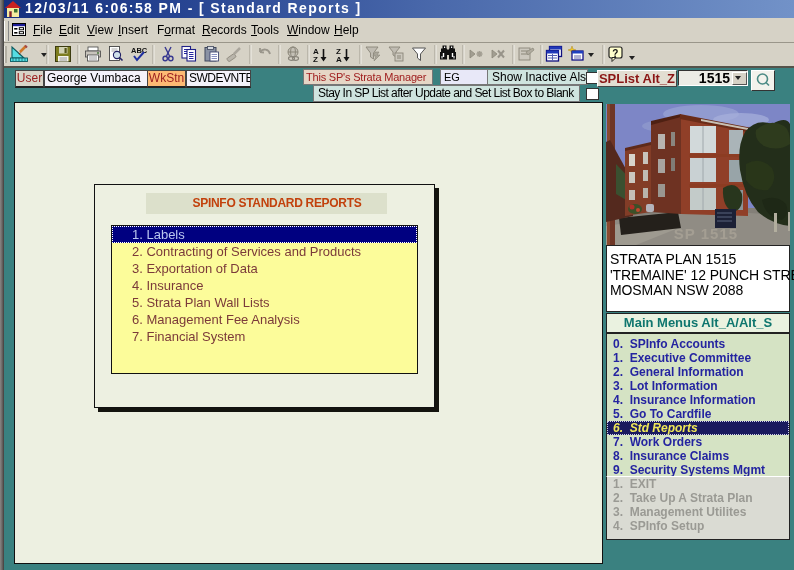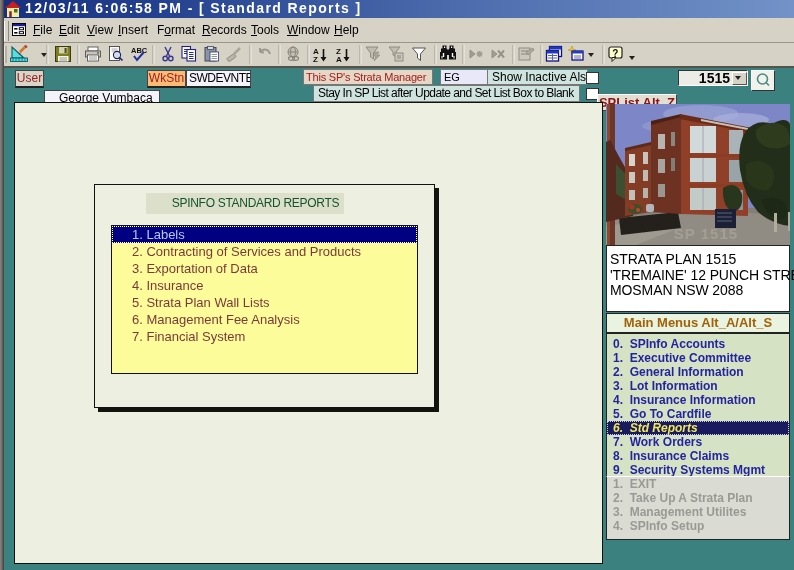--- a/index.html
+++ b/index.html
@@ -15,29 +15,29 @@
 .mn{text-decoration:underline;}
 
 #toolbar{left:0;top:43px;width:794px;height:23px;background:#d6d2c6;border-bottom:2px solid #55524a;}
 
 #infoband{left:0;top:0;width:794px;height:570px;}
 .fld{position:absolute;font-size:12px;}
 
 #content{left:14px;top:102px;width:587px;height:460px;background:#edf0e1;border:1px solid #111;}
 
 #dialog{left:79px;top:81px;width:339px;height:222px;background:#edf0e1;border:1px solid #111;box-shadow:4px 4px 0 #14140e;}
-#dlgtitle{left:51px;top:8px;width:198px;text-indent:21px;letter-spacing:-0.3px;height:21px;background:#dce0cb;color:#14532d;font-weight:normal;font-size:12px;text-align:center;line-height:21px;}
+#dlgtitle{left:51px;top:8px;width:241px;text-indent:21px;letter-spacing:-0.3px;height:21px;background:#dce0cb;color:#c2410c;font-weight:bold;font-size:12px;text-align:center;line-height:21px;}
 #listbox{left:16px;top:40px;width:305px;height:147px;background:#fcfc9a;border:1px solid #111;font-size:13px;color:#7b3a3a;}
 .li{height:17px;line-height:17px;padding-left:20px;white-space:nowrap;}
 .lisel{background:#000080;color:#b9c6ef;outline:1px dotted #fff;outline-offset:-1px;}
 
 #rpanel{left:606px;top:104px;width:184px;height:436px;}
 #photo{left:0px;top:0px;width:184px;height:141px;}
 #addrbox{left:0px;top:141px;width:182px;height:65px;background:#fff;border:1px solid #222;color:#000;font-size:12px;}
-#mmheader{left:0px;top:209px;width:182px;height:18px;background:#eaf2e0;border:1px solid #222;color:#a16207;font-weight:bold;font-size:13px;text-align:center;line-height:17px;}
+#mmheader{left:0px;top:209px;width:182px;height:18px;background:#eaf2e0;border:1px solid #222;color:#0f766e;font-weight:bold;font-size:13px;text-align:center;line-height:17px;}
 #mmlist{left:0px;top:229px;width:182px;height:140px;padding-top:3px;background:#d5e3c4;border:1px solid #222;color:#2424a0;font-weight:bold;font-size:12px;}
 .mi{height:14px;line-height:14px;padding-left:6px;white-space:nowrap;}
 .misel{background:#1a1a5e;color:#f0e858;outline:1px dotted #cfcfe8;outline-offset:-1px;font-style:italic;}
 #graylist{left:0px;top:372px;width:182px;height:62px;background:#dadbd3;border:1px solid #222;border-top:1px solid #fff;color:#9a9a94;font-weight:bold;font-size:12px;}
 </style>
 </head>
 <body>
 <div id="app">
   <div class="abs" style="left:0;top:0;width:4px;height:570px;background:linear-gradient(to right,#8a8684,#6b6866,#413e3c);z-index:50;"></div>
 
@@ -283,30 +283,30 @@
     <g transform="translate(608,3)">
       <rect x="1" y="1" width="13" height="11" rx="2" fill="#ffffcc" stroke="#222" stroke-width="1.2"></rect>
       <polygon points="4,11.5 4,15.5 8,11.5" fill="#ffffcc" stroke="#222" stroke-width="1"></polygon>
       <text x="4.2" y="10.5" font-family="Liberation Sans,sans-serif" font-size="10" font-weight="bold" fill="#111">?</text>
     </g>
     <polygon points="629,13 635,13 632,17" fill="#222"></polygon>
   </svg>
 
   <div id="infoband" class="abs">
     <div class="fld" style="left:15px;top:70px;width:27px;height:15px;background:#d8d4c8;border:1px solid #444;border-bottom:2px solid #222;color:#9b2020;line-height:15px;text-align:center;font-size:12px;">User</div>
-    <div class="fld" style="left:44px;top:70px;width:100px;height:15px;background:#f4f2fa;border:1px solid #444;border-bottom:2px solid #222;line-height:15px;padding-left:14px;margin-top:20px;">George Vumbaca</div>
+    <div class="fld" style="left:44px;top:70px;width:100px;height:15px;background:#f4f2fa;border:1px solid #444;border-bottom:2px solid #222;line-height:15px;padding-left:2px;">George Vumbaca</div>
     <div class="fld" style="left:147px;top:70px;width:37px;height:15px;background:#fdba74;border:1px solid #444;border-bottom:2px solid #222;color:#9b2020;line-height:15px;text-align:center;font-size:12px;">WkStn</div>
     <div class="fld" style="left:186px;top:70px;width:61px;height:15px;background:#f4f2fa;border:1px solid #444;border-bottom:2px solid #222;line-height:15px;padding-left:2px;overflow:hidden;white-space:nowrap;letter-spacing:-0.5px;">SWDEVNTEI</div>
     <div class="fld" style="left:303px;top:69px;width:126px;height:14px;background:#e6d6c6;border:1px solid #777;color:#a02020;line-height:14px;padding-left:2px;font-size:11px;letter-spacing:-0.2px;">This SP's Strata Manager</div>
     <div class="fld" style="left:440px;top:69px;width:45px;height:14px;background:#e8e8f8;border:1px solid #777;line-height:14px;padding-left:3px;font-size:11px;">EG</div>
     <div class="fld" style="left:487px;top:69px;width:95px;height:14px;background:#cfe4df;border:1px solid #777;line-height:14px;padding-left:4px;white-space:nowrap;overflow:hidden;font-size:12px;">Show Inactive Also</div>
     <div class="fld" style="left:586px;top:72px;width:11px;height:10px;background:#fff;border:1px solid #333;"></div>
     <div class="fld" style="left:313px;top:85px;width:261px;height:15px;background:#cfe4df;border:1px solid #777;line-height:15px;padding-left:4px;white-space:nowrap;overflow:hidden;font-size:12px;letter-spacing:-0.55px;">Stay In SP List after Update and Set List Box to Blank</div>
     <div class="fld" style="left:586px;top:88px;width:11px;height:10px;background:#fff;border:1px solid #333;"></div>
-    <div class="fld" style="left:597px;top:70px;width:78px;height:15px;background:#e2ded2;border-top:1px solid #fff;border-left:1px solid #fff;border-right:1px solid #444;border-bottom:1px solid #444;color:#8b1616;font-weight:bold;font-size:13px;text-align:center;line-height:15px;margin-top:24px;">SPList Alt_Z</div>
+    <div class="fld" style="left:597px;top:70px;width:78px;height:15px;background:#e2ded2;border-top:1px solid #fff;border-left:1px solid #fff;border-right:1px solid #444;border-bottom:1px solid #444;color:#8b1616;font-weight:bold;font-size:13px;text-align:center;line-height:15px;">SPList Alt_Z</div>
     <div class="fld" style="left:678px;top:70px;width:68px;height:14px;background:#ecece6;border-top:1px solid #333;border-left:1px solid #333;border-bottom:1px solid #fff;border-right:1px solid #fff;"></div>
     <div class="fld" style="left:682px;top:70px;width:48px;height:15px;font-weight:bold;font-size:14px;text-align:right;">1515</div>
     <div class="fld" style="left:732px;top:72px;width:13px;height:11px;background:#d6d2c6;border-top:1px solid #fff;border-left:1px solid #fff;border-right:1px solid #555;border-bottom:1px solid #555;"></div>
     <svg class="abs" style="left:734px;top:75px" width="9" height="6" viewBox="0 0 9 6">
         <polygon points="1,1 7,1 4,5" fill="#222"></polygon>
       </svg>
     <div class="fld" style="left:751px;top:70px;width:22px;height:19px;background:#f2f2ec;border-top:1px solid #fff;border-left:1px solid #fff;border-right:1px solid #333;border-bottom:1px solid #333;"></div>
     <svg class="abs" style="left:755px;top:72px" width="16" height="16" viewBox="0 0 16 16">
       <circle cx="7.5" cy="7" r="5" fill="none" stroke="#4a8a84" stroke-width="1.6"></circle>
       <line x1="11" y1="10.5" x2="14" y2="13.5" stroke="#4a8a84" stroke-width="1.6"></line>

